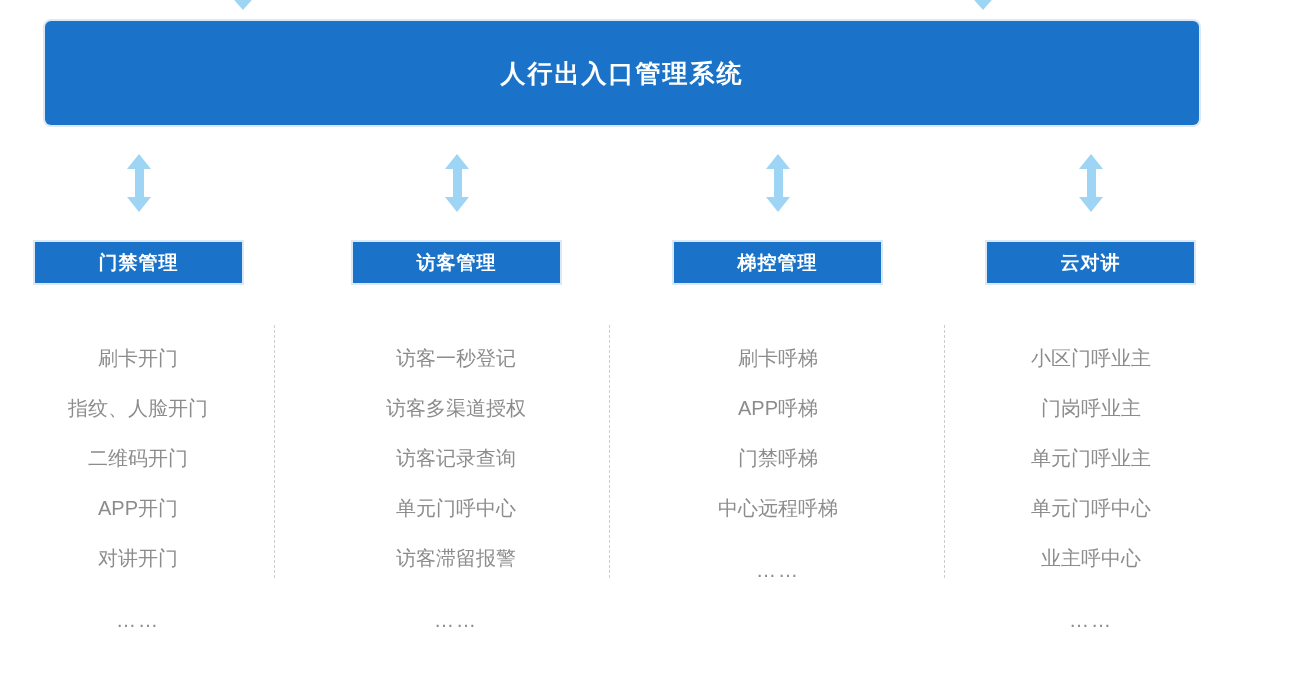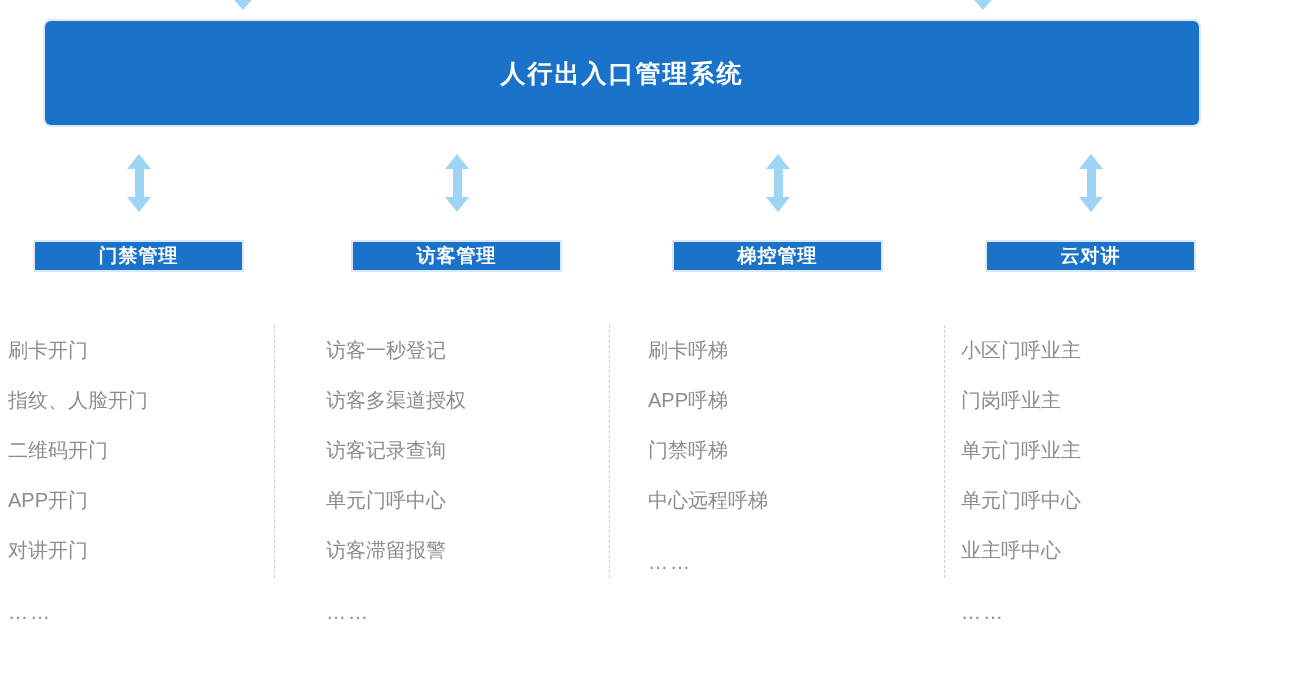--- a/index.html
+++ b/index.html
@@ -53,36 +53,37 @@
     display: flex; flex-direction: column; align-items: center;
   }
   .tri { width: 0; height: 0; border-left: 12px solid transparent; border-right: 12px solid transparent; }
   .tri.up   { border-bottom: 15px solid var(--arrow-blue); }
   .tri.down { border-top: 15px solid var(--arrow-blue); }
   .shaft { width: 9px; height: 28px; background: var(--arrow-blue); }
   
   .cat-box {
     position: absolute;
     top: 242px;
-    width: 207px; height: 28px;
+    width: 207px; height: 41px;
     background: var(--primary-blue);
     box-shadow: 0 0 0 2px rgba(150,190,235,0.35);
     display: flex; align-items: center; justify-content: center;
   }
   .cat-box .cat-label {
     color: #ffffff;
     font-size: 19px;
     font-weight: bold;
     letter-spacing: 1px;
   }
   
   .col {
     position: absolute;
-    top: 325px;
+    top: 333px;
     width: 260px;
+    text-align: center;
   }
   .feat {
     height: 50px;
     line-height: 50px;
     font-size: 20px;
     color: var(--text-gray);
     white-space: nowrap;
   }
   .feat.ellipsis { margin-top: 12px; letter-spacing: 2px; }
   

